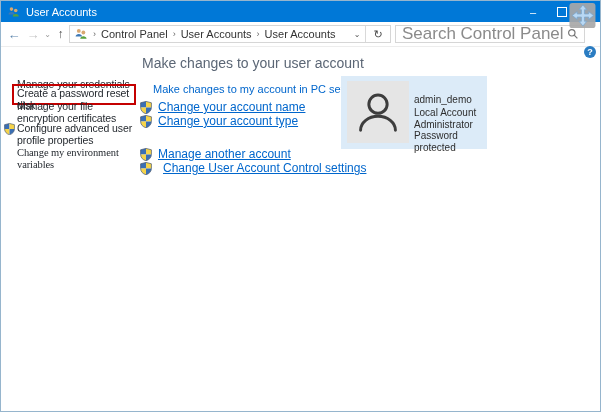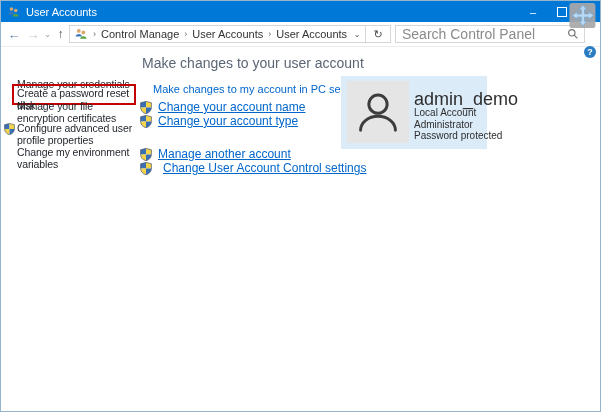--- a/index.html
+++ b/index.html
@@ -25,47 +25,47 @@
   .g-up{left:52px;width:15px;color:#4a4a4a;font-size:12px;}
   .addr{position:absolute;left:68px;top:3px;width:322px;height:18px;box-sizing:border-box;border:1px solid #d6d6d6;background:#fff;display:flex;align-items:center;font-size:11px;color:#333;cursor:text;}
   .crumb-icon{margin-left:4px;display:flex;}
   .crumb-sep{margin:0 5px;color:#666;font-size:9px;}
   .crumb{white-space:nowrap;cursor:pointer;}
   .addr-spacer{flex:1;}
   .addr-chev{width:16px;text-align:center;color:#555;font-size:8px;cursor:pointer;}
   .addr-div{width:1px;height:16px;background:#d9d9d9;}
   .refresh{width:24px;text-align:center;color:#444;font-size:11px;cursor:pointer;}
   .search{position:absolute;left:394px;top:3px;width:190px;height:18px;box-sizing:border-box;border:1px solid #d6d6d6;background:#fff;display:flex;align-items:center;}
-  .search input{border:none;outline:none;flex:1;min-width:0;font-size:14px;color:#444;padding:0 0 0 6px;font-family:"Liberation Sans",sans-serif;background:transparent;}
+  .search input{border:none;outline:none;flex:1;min-width:0;font-size:17px;color:#444;padding:0 0 0 6px;font-family:"Liberation Sans",sans-serif;background:transparent;}
   .search input::placeholder{color:#8b8b8b;}
   .search-icon{margin-right:5px;display:flex;cursor:pointer;}
   .help{position:absolute;left:583px;top:45px;width:12px;height:12px;border-radius:50%;background:#2a7cc2;color:#fff;font-size:9px;font-weight:bold;display:flex;align-items:center;justify-content:center;cursor:pointer;}
   
   .sb{position:absolute;left:16px;width:116px;font-size:10.5px;line-height:11.5px;color:#1e2329;letter-spacing:-0.1px;cursor:pointer;}
   .sb-home{top:52px;}
   .sb-1{top:78px;}
   .sb-2{top:87px;}
   .sb-3{top:100px;}
   .sb-4{top:122px;}
-  .sb-5{top:146px;}
+  .sb-5{top:146px;font-family:Liberation Serif, serif;}
   .red-frame{position:absolute;left:11px;top:83px;width:120px;height:17px;border:2px solid #c40000;pointer-events:none;}
   .sb-shield{position:absolute;left:3px;top:122px;display:flex;}
   
   .heading{position:absolute;left:141px;top:54px;font-size:14px;color:#5b6675;white-space:nowrap;}
   .pc-link{position:absolute;left:152px;top:82px;font-size:11px;color:#0066cc;cursor:pointer;white-space:nowrap;}
   .link-row{position:absolute;left:139px;display:flex;align-items:center;gap:6px;font-size:12px;color:#0066cc;cursor:pointer;white-space:nowrap;text-decoration:underline;}
   .lr-1{top:99px;}
   .lr-2{top:113px;}
   .lr-3{top:146px;justify-content:flex-end;}
   .lr-4{top:160px;gap:11px;}
   
   .panel{position:absolute;left:340px;top:75px;width:146px;height:73px;background:#dcebf8;}
   .avatar{position:absolute;left:6px;top:5px;width:62px;height:62px;background:#e5e5e5;display:flex;align-items:center;justify-content:center;}
   .acct{position:absolute;left:73px;top:16px;color:#2e2e2e;}
-  .acct-name{font-size:18px;line-height:15px;}
+  .acct-name{font-size:10px;line-height:15px;}
   .acct-detail{font-size:10px;line-height:11.5px;}
   .shield{display:inline-flex;flex:none;}
   .hidden-defs{position:absolute;width:0;height:0;overflow:hidden;}
 </style>
 </head>
 <body>
 
 <svg class="hidden-defs" aria-hidden="true">
   <defs>
     <symbol id="uac-shield" viewBox="0 0 12 13">
@@ -111,21 +111,21 @@
     <span class="nav-glyph g-drop">⌄</span>
     <span class="nav-glyph g-up">↑</span>
 
     <div class="addr">
       <span class="crumb-icon">
         <svg width="14" height="12">
             <use href="#two-users"></use>
           </svg>
       </span>
       <span class="crumb-sep">›</span>
-      <span class="crumb">Control Manage</span>
+      <span class="crumb">Control Panel</span>
       <span class="crumb-sep">›</span>
       <span class="crumb">User Accounts</span>
       <span class="crumb-sep">›</span>
       <span class="crumb">User Accounts</span>
       <span class="addr-spacer"></span>
       <span class="addr-chev">⌄</span>
       <span class="addr-div"></span>
       <span class="refresh">↻</span>
     </div>
 

